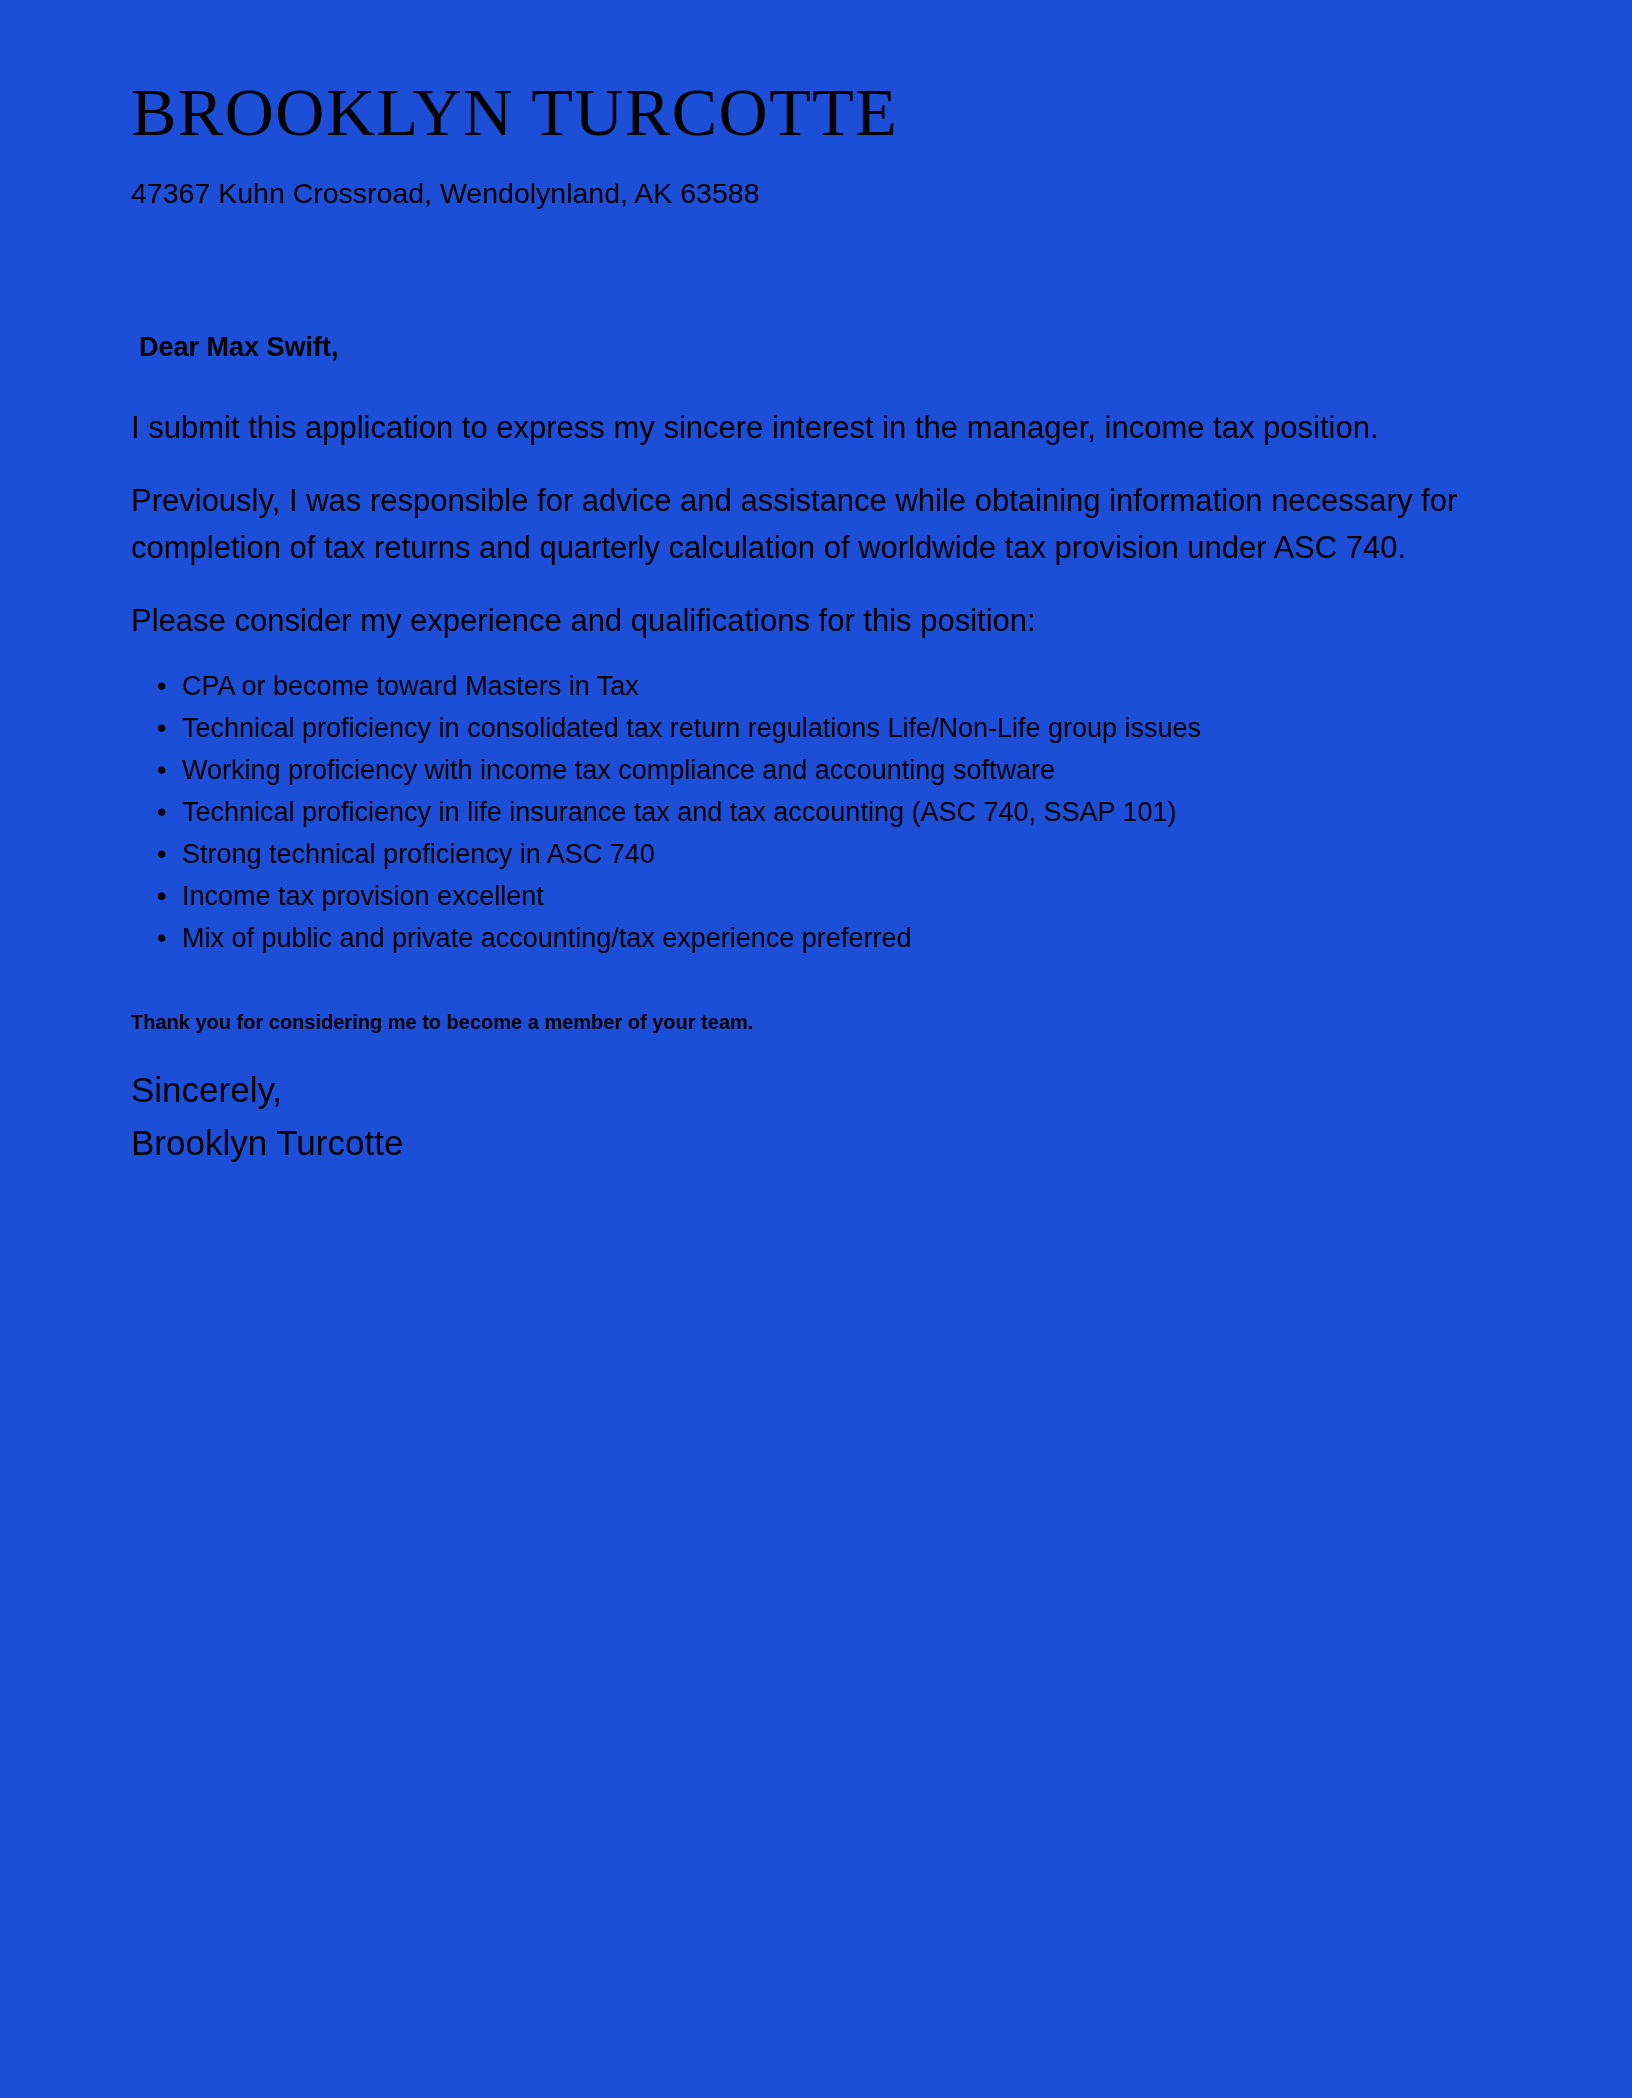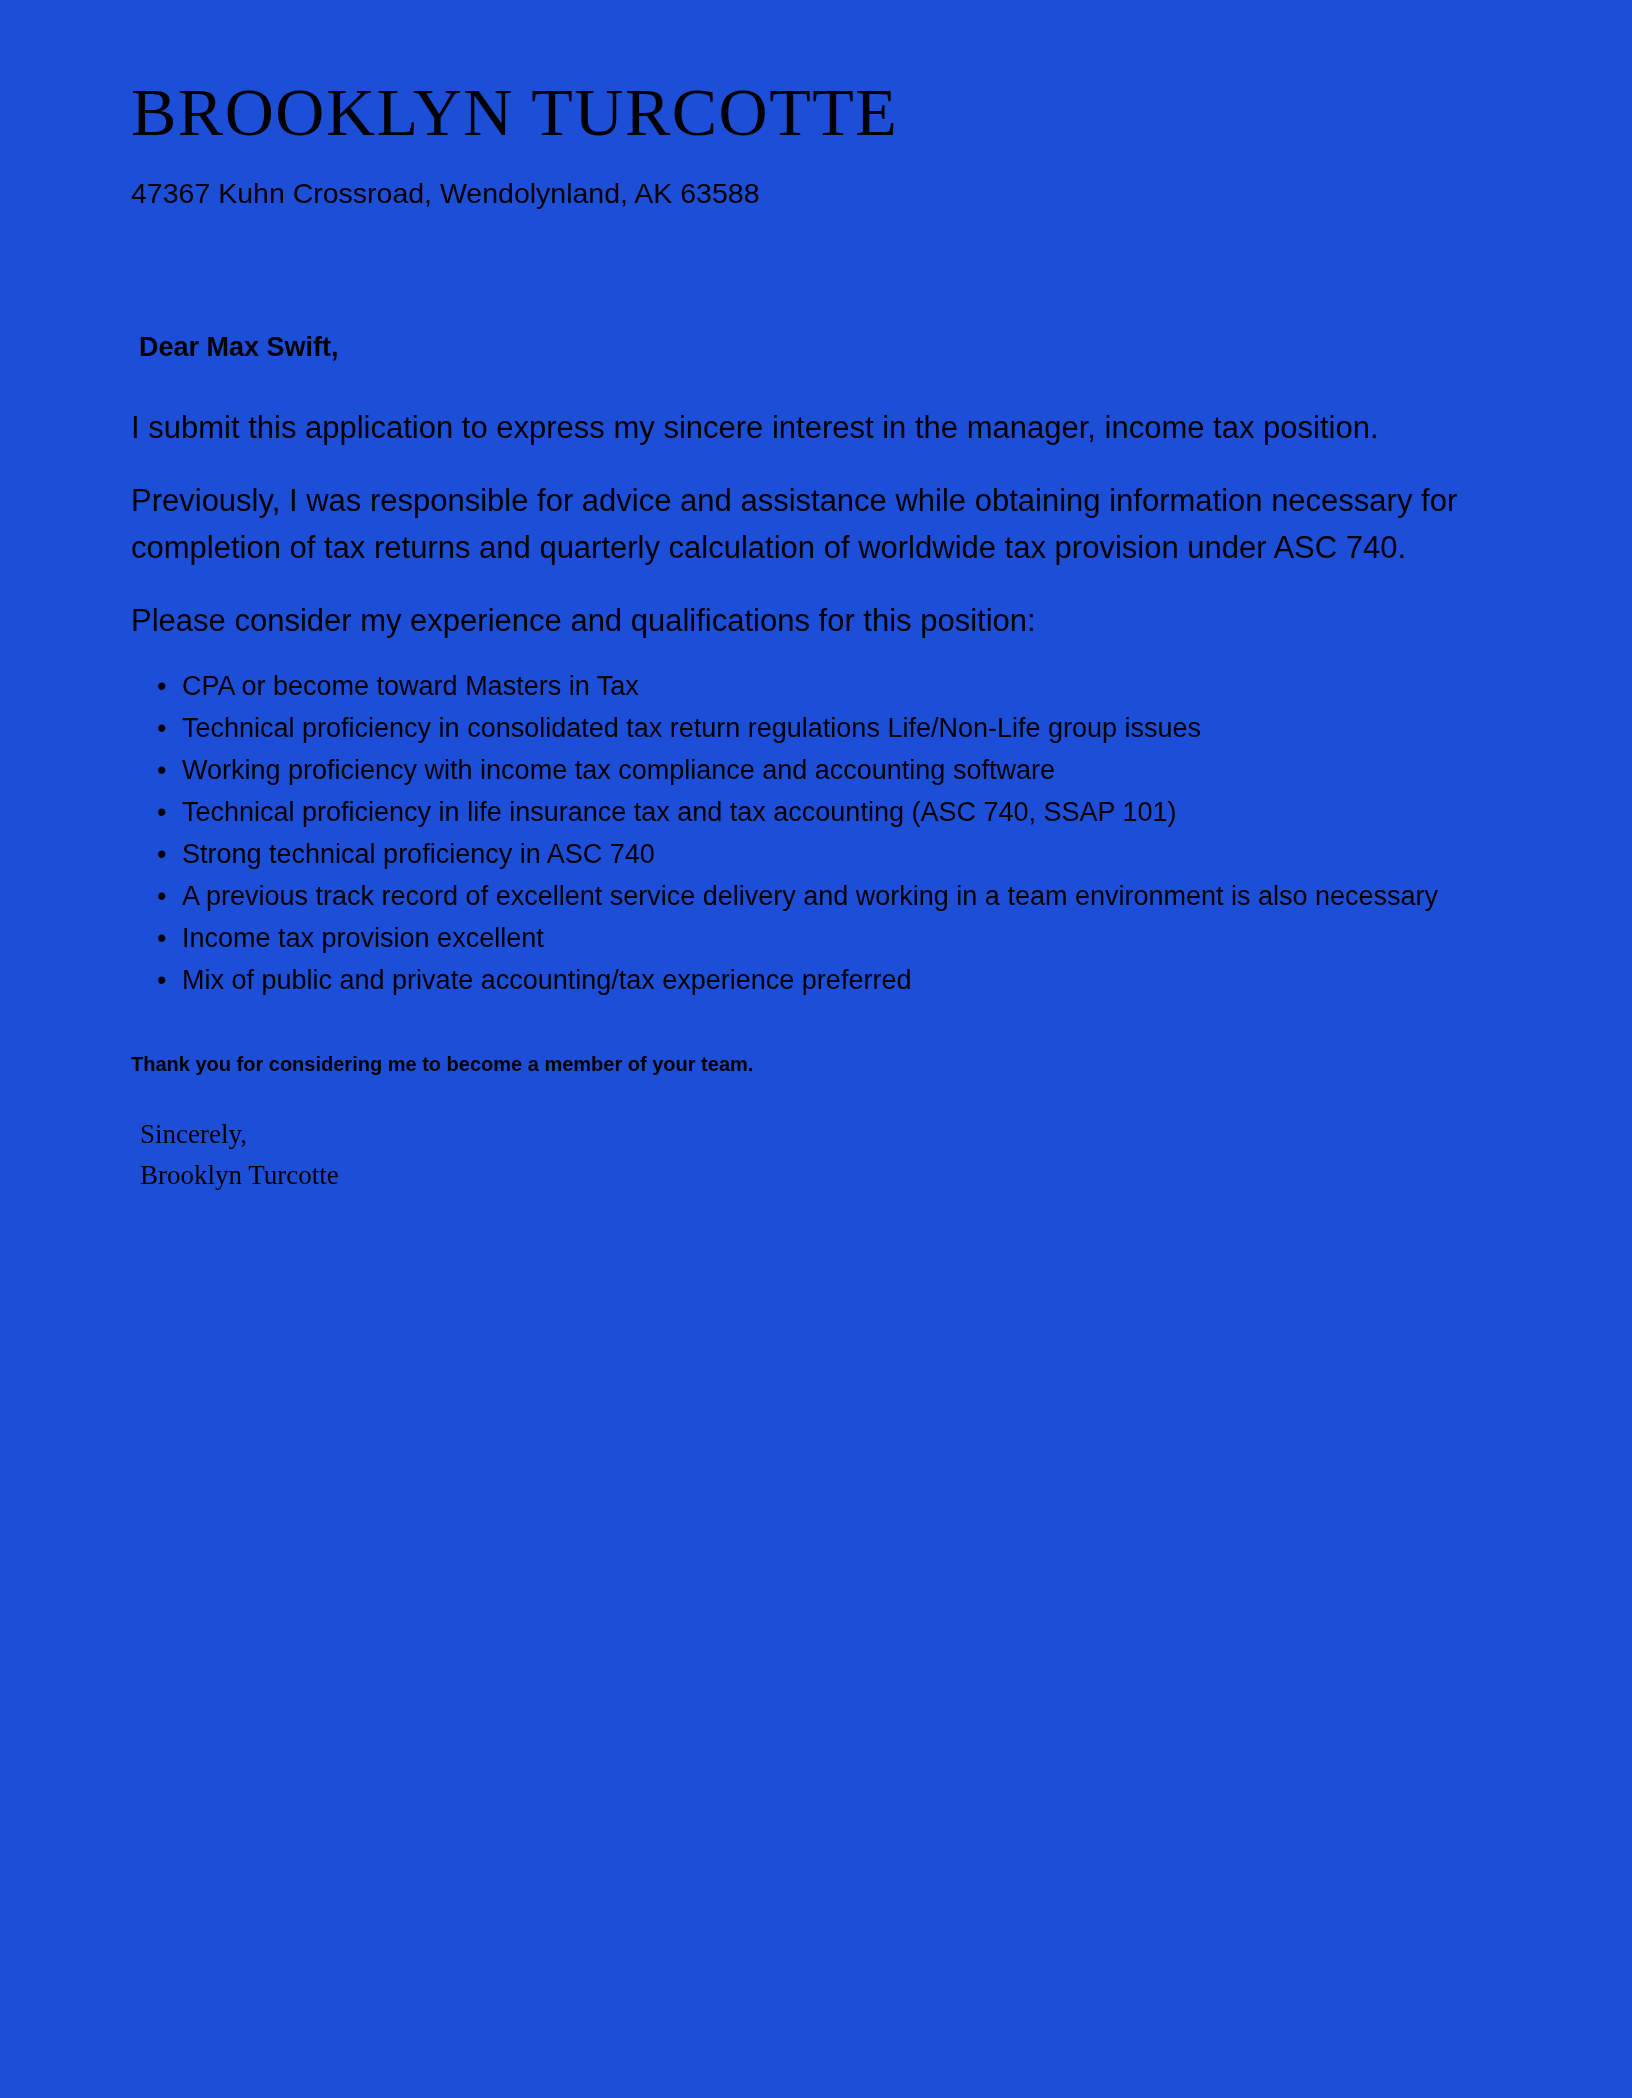--- a/index.html
+++ b/index.html
@@ -91,26 +91,25 @@
   }
   .closing-bold {
     font-size: 20px;
     font-weight: bold;
     line-height: 1.5;
     margin: 0;
     padding-top: 47px;
     color: #000000;
   }
   .signature-block {
-    font-size: 27px;
+    font-size: 35px;
     line-height: 1.52;
-    margin: 9px;
+    margin: 0;
     padding-top: 26px;
     color: #000000;
-    font-family: Liberation Serif, serif;
   }
   .signature-line {
     display: block;
   }
 </style>
 </head>
 <body>
 
 <div class="page">
   <div class="content">
@@ -143,21 +142,20 @@
       <li class="qual-item item-wide">
         <span class="bullet-dot">•</span>
         <span>Technical proficiency in life insurance tax and tax accounting (ASC 740, SSAP 101)</span>
       </li>
       <li class="qual-item item-wide">
         <span class="bullet-dot">•</span>
         <span>Strong technical proficiency in ASC 740</span>
       </li>
       <li class="qual-item item-wide">
         <span class="bullet-dot">•</span>
-        <span>A previous track record of excellent service delivery and working in a team environment is also necessary</span>
       </li>
       <li class="qual-item item-wide">
         <span class="bullet-dot">•</span>
         <span>Income tax provision excellent</span>
       </li>
       <li class="qual-item item-wide">
         <span class="bullet-dot">•</span>
         <span>Mix of public and private accounting/tax experience preferred</span>
       </li>
     </ul>

